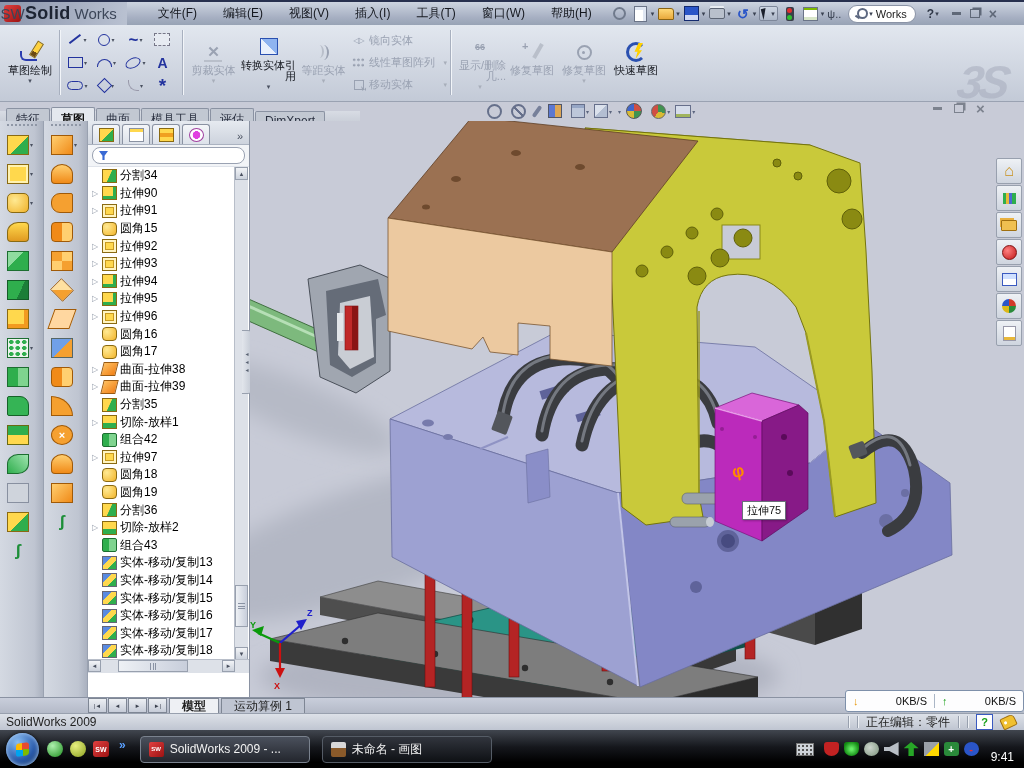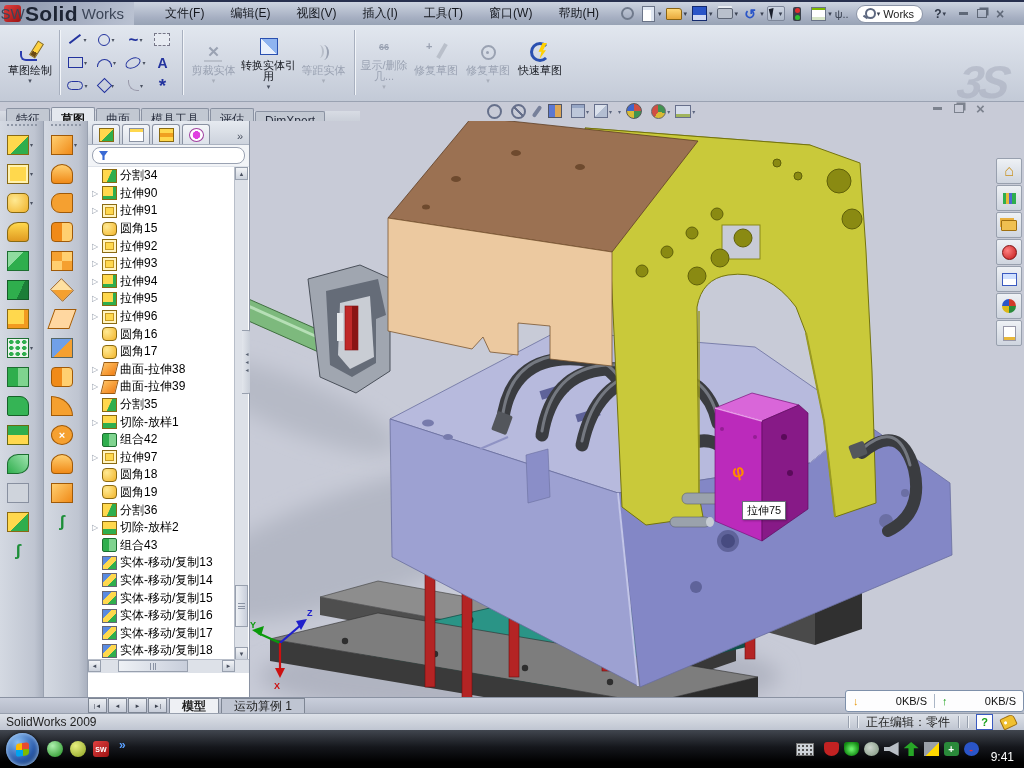--- a/index.html
+++ b/index.html
@@ -3,21 +3,21 @@
 <meta charset="utf-8">
 <style>
   html,body{margin:0;padding:0}
   body{font-family:"Liberation Sans",sans-serif;width:1024px;height:768px;overflow:hidden;background:#000}
   .page{position:absolute;left:0;top:0;width:1024px;height:768px;overflow:hidden;background:#c8cbd7}
   .abs{position:absolute}
   
   .titlebar{left:0;top:0;width:1024px;height:25px;background:linear-gradient(180deg,#cdd4e0,#a5aec1 70%,#98a3b5);border-top:2px solid #27304e;box-sizing:border-box;display:flex;align-items:center}
   .brand{display:flex;align-items:center;gap:4px;padding:0 10px 0 4px;height:100%;background:linear-gradient(90deg,#8b95ac,#b9c1d1)}
   .swcube{width:17px;height:17px;background:linear-gradient(135deg,#e04040,#9c1212);border-radius:3px;color:#fff;font-size:8px;font-weight:bold;display:flex;align-items:center;justify-content:center}
-  .brand b{font-size:21px;color:#1d2433;letter-spacing:.3px}
+  .brand b{font-size:18px;color:#1d2433;letter-spacing:.3px}
   .brand span{font-size:15px;color:#3c4658;font-weight:400}
   .menus{display:flex;margin-left:18px}
   .menu{font-size:12px;color:#15181f;padding:4px 13px;cursor:default}
   .tb-icons{display:flex;align-items:center;gap:3px;margin-left:6px}
   .ti{width:18px;height:16px;display:flex;align-items:center;justify-content:center;position:relative}
   .tiarr{font-size:7px;color:#3a4152;margin-left:-2px}
   .ic-pin{width:9px;height:9px;border:2px solid #707a8c;border-radius:50%}
   .ic-new{width:11px;height:14px;background:#fff;border:1px solid #6b7488;box-shadow:inset -3px 3px 0 #dfe6f2}
   .ic-open{width:14px;height:10px;background:linear-gradient(180deg,#ffd977,#e8a93c);border:1px solid #8a6312;border-radius:1px 3px 1px 1px}
   .ic-save{width:13px;height:13px;background:#2a55c8;border:1px solid #13296e;box-shadow:inset 0 -5px 0 #cfd8f2}
@@ -34,21 +34,21 @@
   .ic-mag::after{content:"";position:absolute;left:-4px;top:6px;width:5px;height:2px;background:#5d6880;transform:rotate(35deg)}
   .searchtxt{font-size:11px;color:#222}
   .qmark{font-size:12px;font-weight:bold;color:#2f3747;margin-left:8px}
   .winbtns{display:flex;gap:9px;margin-left:10px;align-items:center}
   .wmin{width:9px;height:3px;background:#5f6878}
   .wrest{width:8px;height:7px;border:1.5px solid #5f6878;box-shadow:2px -2px 0 -.5px #5f6878}
   .wclose{font-size:14px;color:#5f6878;font-weight:bold;line-height:10px}
   
   .cmdmgr{left:0;top:25px;width:1024px;height:77px;background:linear-gradient(180deg,#e2e7ef,#c3cad7);border-bottom:1px solid #9aa2b2;box-sizing:border-box;display:flex;align-items:stretch;padding:2px 0 3px 4px}
   .cmb{display:flex;flex-direction:column;align-items:center;justify-content:center;gap:1px;width:52px;cursor:default}
-  .cmb .cmlab{font-size:11px;line-height:11px;text-align:center;color:#15181f;white-space:pre-wrap}
+  .cmb .cmlab{font-size:11px;line-height:11px;text-align:right;color:#15181f;white-space:pre-wrap}
   .cmb.dis .cmlab{color:#9aa2b2}
   .cmb .cmarr{font-size:7px;color:#4a5160}
   .cmb.dis .cmarr{color:#a8aeba}
   .cmico{width:26px;height:24px;position:relative;display:flex;align-items:center;justify-content:center}
   .cmi-sketch::before{content:"";position:absolute;left:3px;top:11px;width:15px;height:8px;border:2.5px solid #2a3db0;border-top:none;border-right:none;border-radius:0 0 0 6px}
   .cmi-sketch::after{content:"";position:absolute;right:3px;top:1px;width:5px;height:15px;background:linear-gradient(180deg,#ffd23e 70%,#6b4a12 70%);transform:rotate(32deg);border:1px solid #8a6a12}
   .cmi-dim::before{content:"";position:absolute;left:2px;top:12px;width:20px;height:2px;background:#2a3db0;transform:rotate(-28deg)}
   .cmi-dim::after{content:"";position:absolute;left:9px;top:6px;width:8px;height:8px;background:#ffd23e;border:1px solid #8a6a12;transform:rotate(45deg)}
   .cmi-trim::before{content:"✕";color:#9aa2b2;font-size:15px;font-weight:bold}
   .cmi-trim::after{content:"";position:absolute;left:3px;bottom:2px;width:18px;height:2px;background:#b9bfca}
@@ -384,20 +384,38 @@
           <span class="cmico cmi-convert"></span>
           <span class="cmlab">转换实体引用</span>
           <span class="cmarr">▾</span>
         </div>
         <div class="cmb dis" style="width:55px">
           <span class="cmico cmi-offset"></span>
           <span class="cmlab">等距实体</span>
           <span class="cmarr">▾</span>
         </div>
       </div>
+    <div class="cmstack">
+
+    <div class="cmsrow">
+          <span class="cmsico cmi-mirror"></span>
+          <span class="cmlab2">镜向实体</span>
+          <span class="sarr2" style="visibility: hidden;">▾</span>
+        </div>
+        <div class="cmsrow">
+          <span class="cmsico cmi-lpat"></span>
+          <span class="cmlab2">线性草图阵列</span>
+          <span class="sarr2">▾</span>
+        </div>
+        <div class="cmsrow">
+          <span class="cmsico cmi-mvent"></span>
+          <span class="cmlab2">移动实体</span>
+          <span class="sarr2">▾</span>
+        </div>
+      </div>
     <div class="cmsep"></div>
     <div style="display:flex">
 
     <div class="cmb dis">
           <span class="cmico cmi-dispdel"></span>
           <span class="cmlab">显示/删除几...</span>
           <span class="cmarr">▾</span>
         </div>
         <div class="cmb dis">
           <span class="cmico cmi-repair"></span>
@@ -1064,20 +1082,31 @@
     <div class="orb">
         <span class="orbflag"></span>
       </div>
     <div class="ql">
 
     <span class="qli ql1"></span>
         <span class="qli ql2"></span>
         <span class="qli ql3">SW</span>
       </div>
     <span class="qlchev">»</span>
+    <div style="display:flex;margin-left:14px">
+
+    <div class="taskbtn active">
+          <span class="tkico tk-sw">SW</span>
+          <span class="tklab">SolidWorks 2009 - ...</span>
+        </div>
+        <div class="taskbtn">
+          <span class="tkico tk-paint"></span>
+          <span class="tklab">未命名 - 画图</span>
+        </div>
+      </div>
     <span class="kbico"></span>
     <div class="tray">
 
     <span class="tri tr1"></span>
         <span class="tri tr2"></span>
         <span class="tri tr3"></span>
         <span class="tri tr4"></span>
         <span class="tri tr5"></span>
         <span class="tri tr6"></span>
         <span class="tri tr7">+</span>

